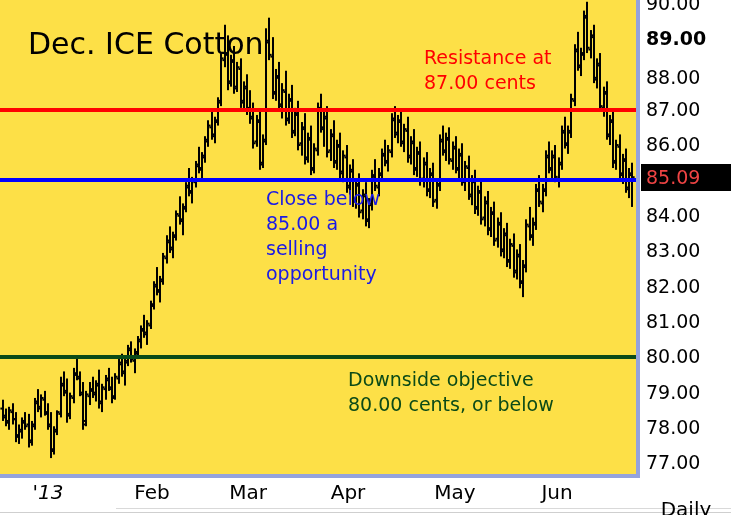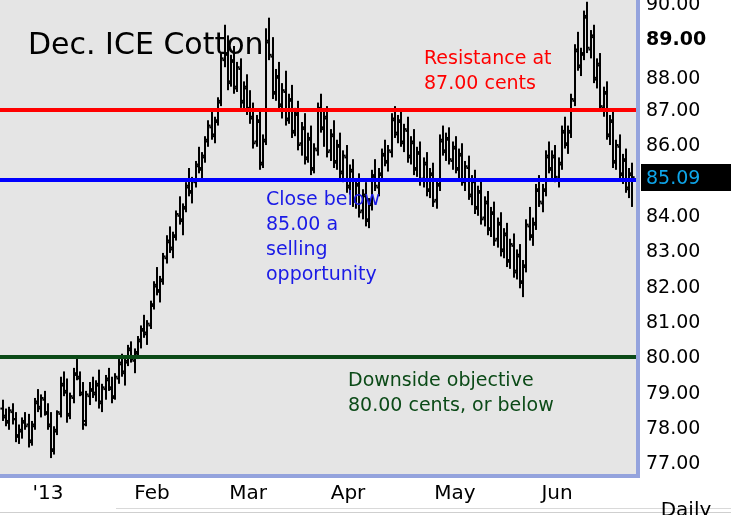--- a/index.html
+++ b/index.html
@@ -17,21 +17,21 @@
     background: #ffffff;
     overflow: hidden;
   }
   
   #plot-area {
     position: absolute;
     left: 0;
     top: 0;
     width: 636px;
     height: 474px;
-    background: #e5e5e5;
+    background: #fde047;
     overflow: hidden;
   }
   #bars-svg {
     position: absolute;
     left: 0;
     top: 0;
   }
   
   .frame-line {
     position: absolute;
@@ -129,21 +129,21 @@
     top: 162px;
     width: 90px;
     height: 27px;
     background: #000000;
   }
   #last-price-badge .lp-text {
     position: absolute;
     left: 5px;
     top: 2px;
     font-size: 19px;
-    color: #0ea5e9;
+    color: #ef4444;
     white-space: nowrap;
     font-family: "DejaVu Sans", sans-serif;
   }
   
   #time-axis {
     position: absolute;
     left: 0;
     top: 480px;
     width: 731px;
     height: 32px;
@@ -804,21 +804,21 @@
       <div class="price-tick" style="top: 380.642px;">79.00</div>
       <div class="price-tick" style="top: 416.015px;">78.00</div>
       <div class="price-tick" style="top: 451.388px;">77.00</div>
     </div>
 
   <div id="last-price-badge" style="top: 164.219px;">
     <span class="lp-text">85.09</span>
   </div>
 
   <div id="time-axis">
-      <div class="time-tick" style="left: 48px;">'13</div>
+      <div class="time-tick" style="left: 48px; font-style: italic;">'13</div>
       <div class="time-tick" style="left: 152px;">Feb</div>
       <div class="time-tick" style="left: 248px;">Mar</div>
       <div class="time-tick" style="left: 348px;">Apr</div>
       <div class="time-tick" style="left: 455px;">May</div>
       <div class="time-tick" style="left: 557px;">Jun</div>
     </div>
   <div id="interval-label">Daily</div>
 
 </div>
 

